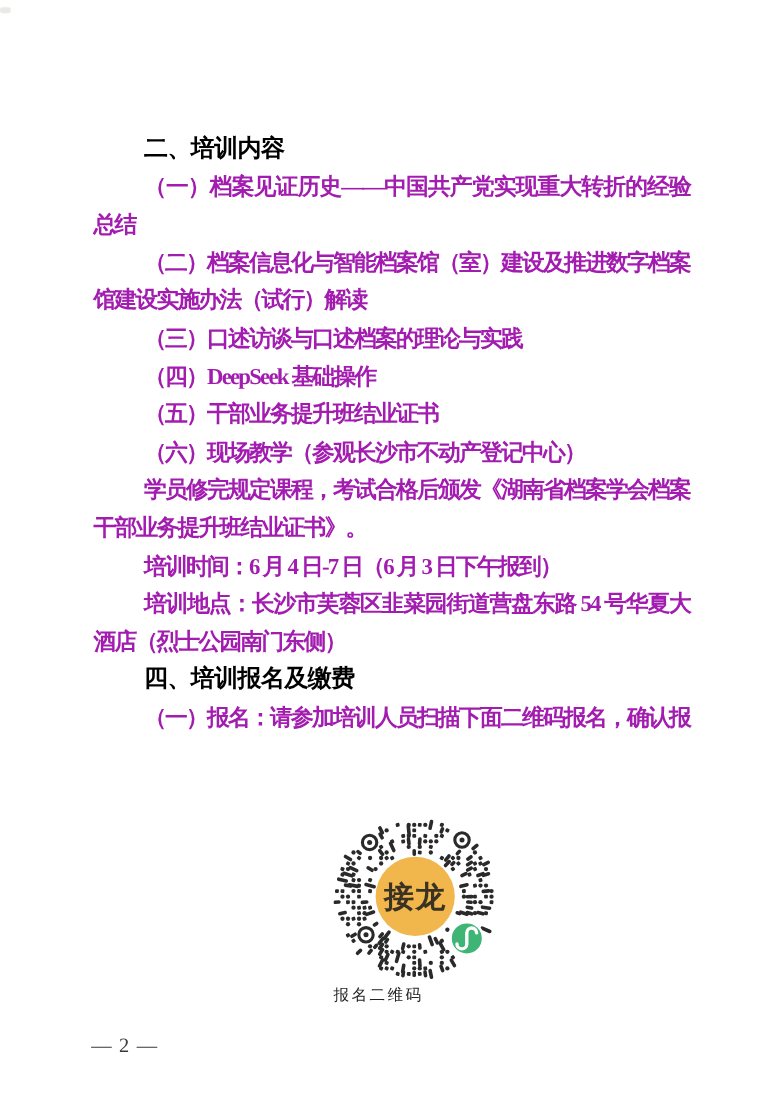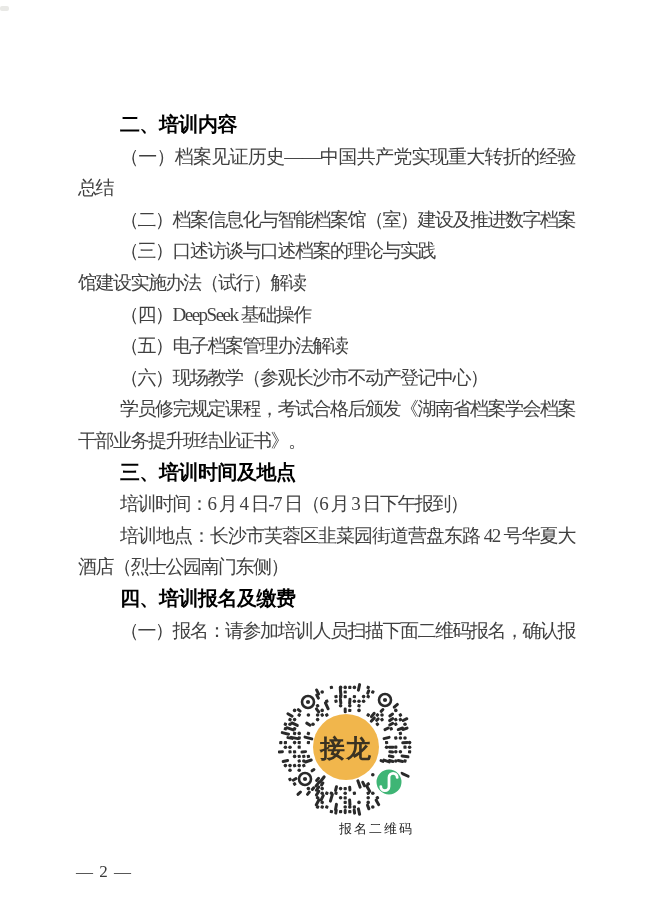--- a/index.html
+++ b/index.html
@@ -4,32 +4,32 @@
 <style>
   html,body{margin:0;padding:0;}
   body{
     width:653px;height:916px;background:#ffffff;position:relative;overflow:hidden;
     font-family:"Liberation Serif",serif;
   }
   .page{position:absolute;inset:0;background:#ffffff;}
   .scan-artifact{position:absolute;left:0;top:6px;width:9px;height:5px;background:#e9e9e6;border-radius:2px;}
   .content{position:absolute;left:78px;top:109px;width:497px;}
   .line{
-    font-size:19px;line-height:31.6px;letter-spacing:-1.5px;color:#404040;
-    white-space:normal;text-align:left;
+    font-size:19px;line-height:31.6px;letter-spacing:-1.5px;color:#a21caf;
+    white-space:normal;text-align:left;font-weight:bold;
   }
   .line.indent{text-indent:42px;}
   .line.fill{
     text-align:justify;text-align-last:justify;text-justify:inter-character;
   }
   .line.heading{
     font-family:"Liberation Sans",sans-serif;font-weight:700;color:#000000;
     font-size:20px;letter-spacing:-0.5px;
   }
-  .qr-wrap{position:absolute;left:278px;top:680px;width:136px;text-align:right;}
+  .qr-wrap{position:absolute;left:278px;top:680px;width:136px;text-align:left;}
   .qr-wrap svg{display:block;width:136px;height:136px;}
   .qr-caption{
     margin-top:4px;font-size:13px;color:#232323;letter-spacing:2px;
     font-family:"Liberation Serif",serif;
   }
   .page-number{
     position:absolute;left:76px;top:862px;font-size:17px;color:#3a3a3a;letter-spacing:1px;
     font-family:"Liberation Serif",serif;
   }
 </style>
@@ -37,30 +37,29 @@
 <body>
 
 <div class="page">
   <div class="scan-artifact"></div>
 
   <div class="content">
       <div class="line heading indent">二、培训内容</div>
       <div class="line body indent fill">（一）档案见证历史——中国共产党实现重大转折的经验</div>
       <div class="line body">总结</div>
       <div class="line body indent fill">（二）档案信息化与智能档案馆（室）建设及推进数字档案</div>
+      <div class="line body">馆建设实施办法（试行）解读</div>
       <div class="line body indent">（三）口述访谈与口述档案的理论与实践</div>
-      <div class="line body">馆建设实施办法（试行）解读</div>
       <div class="line body indent">（四）DeepSeek 基础操作</div>
-      <div class="line body indent">（五）电子档案管理办法解读</div>
+      <div class="line body indent">（五）干部业务提升班结业证书</div>
       <div class="line body indent">（六）现场教学（参观长沙市不动产登记中心）</div>
       <div class="line body indent fill">学员修完规定课程，考试合格后颁发《湖南省档案学会档案</div>
       <div class="line body">干部业务提升班结业证书》。</div>
-      <div class="line heading indent">三、培训时间及地点</div>
       <div class="line body indent">培训时间：6 月 4 日-7 日（6 月 3 日下午报到）</div>
-      <div class="line body indent fill">培训地点：长沙市芙蓉区韭菜园街道营盘东路 42 号华夏大</div>
+      <div class="line body indent fill">培训地点：长沙市芙蓉区韭菜园街道营盘东路 54 号华夏大</div>
       <div class="line body">酒店（烈士公园南门东侧）</div>
       <div class="line heading indent">四、培训报名及缴费</div>
       <div class="line body indent fill">（一）报名：请参加培训人员扫描下面二维码报名，确认报</div>
     </div>
 
   <div class="qr-wrap">
     <svg id="qr-svg" viewBox="0 0 136 136" xmlns="http://www.w3.org/2000/svg">
         <rect x="1.1999999999999997" y="60.99999999999999" width="3.2" height="3.2" rx="0.9" fill="#2a2a2a" transform="rotate(-85.3 2.8 62.599999999999994)"></rect>
         <rect x="1.2999999999999998" y="68.69005701303155" width="3" height="6.2198859739369" rx="1.4" fill="#2a2a2a" transform="rotate(266.7 2.8 71.8)"></rect>
         <rect x="5.799999999999999" y="42.599999999999994" width="3.2" height="3.2" rx="0.9" fill="#2a2a2a" transform="rotate(-68.6 7.3999999999999995 44.199999999999996)"></rect>

